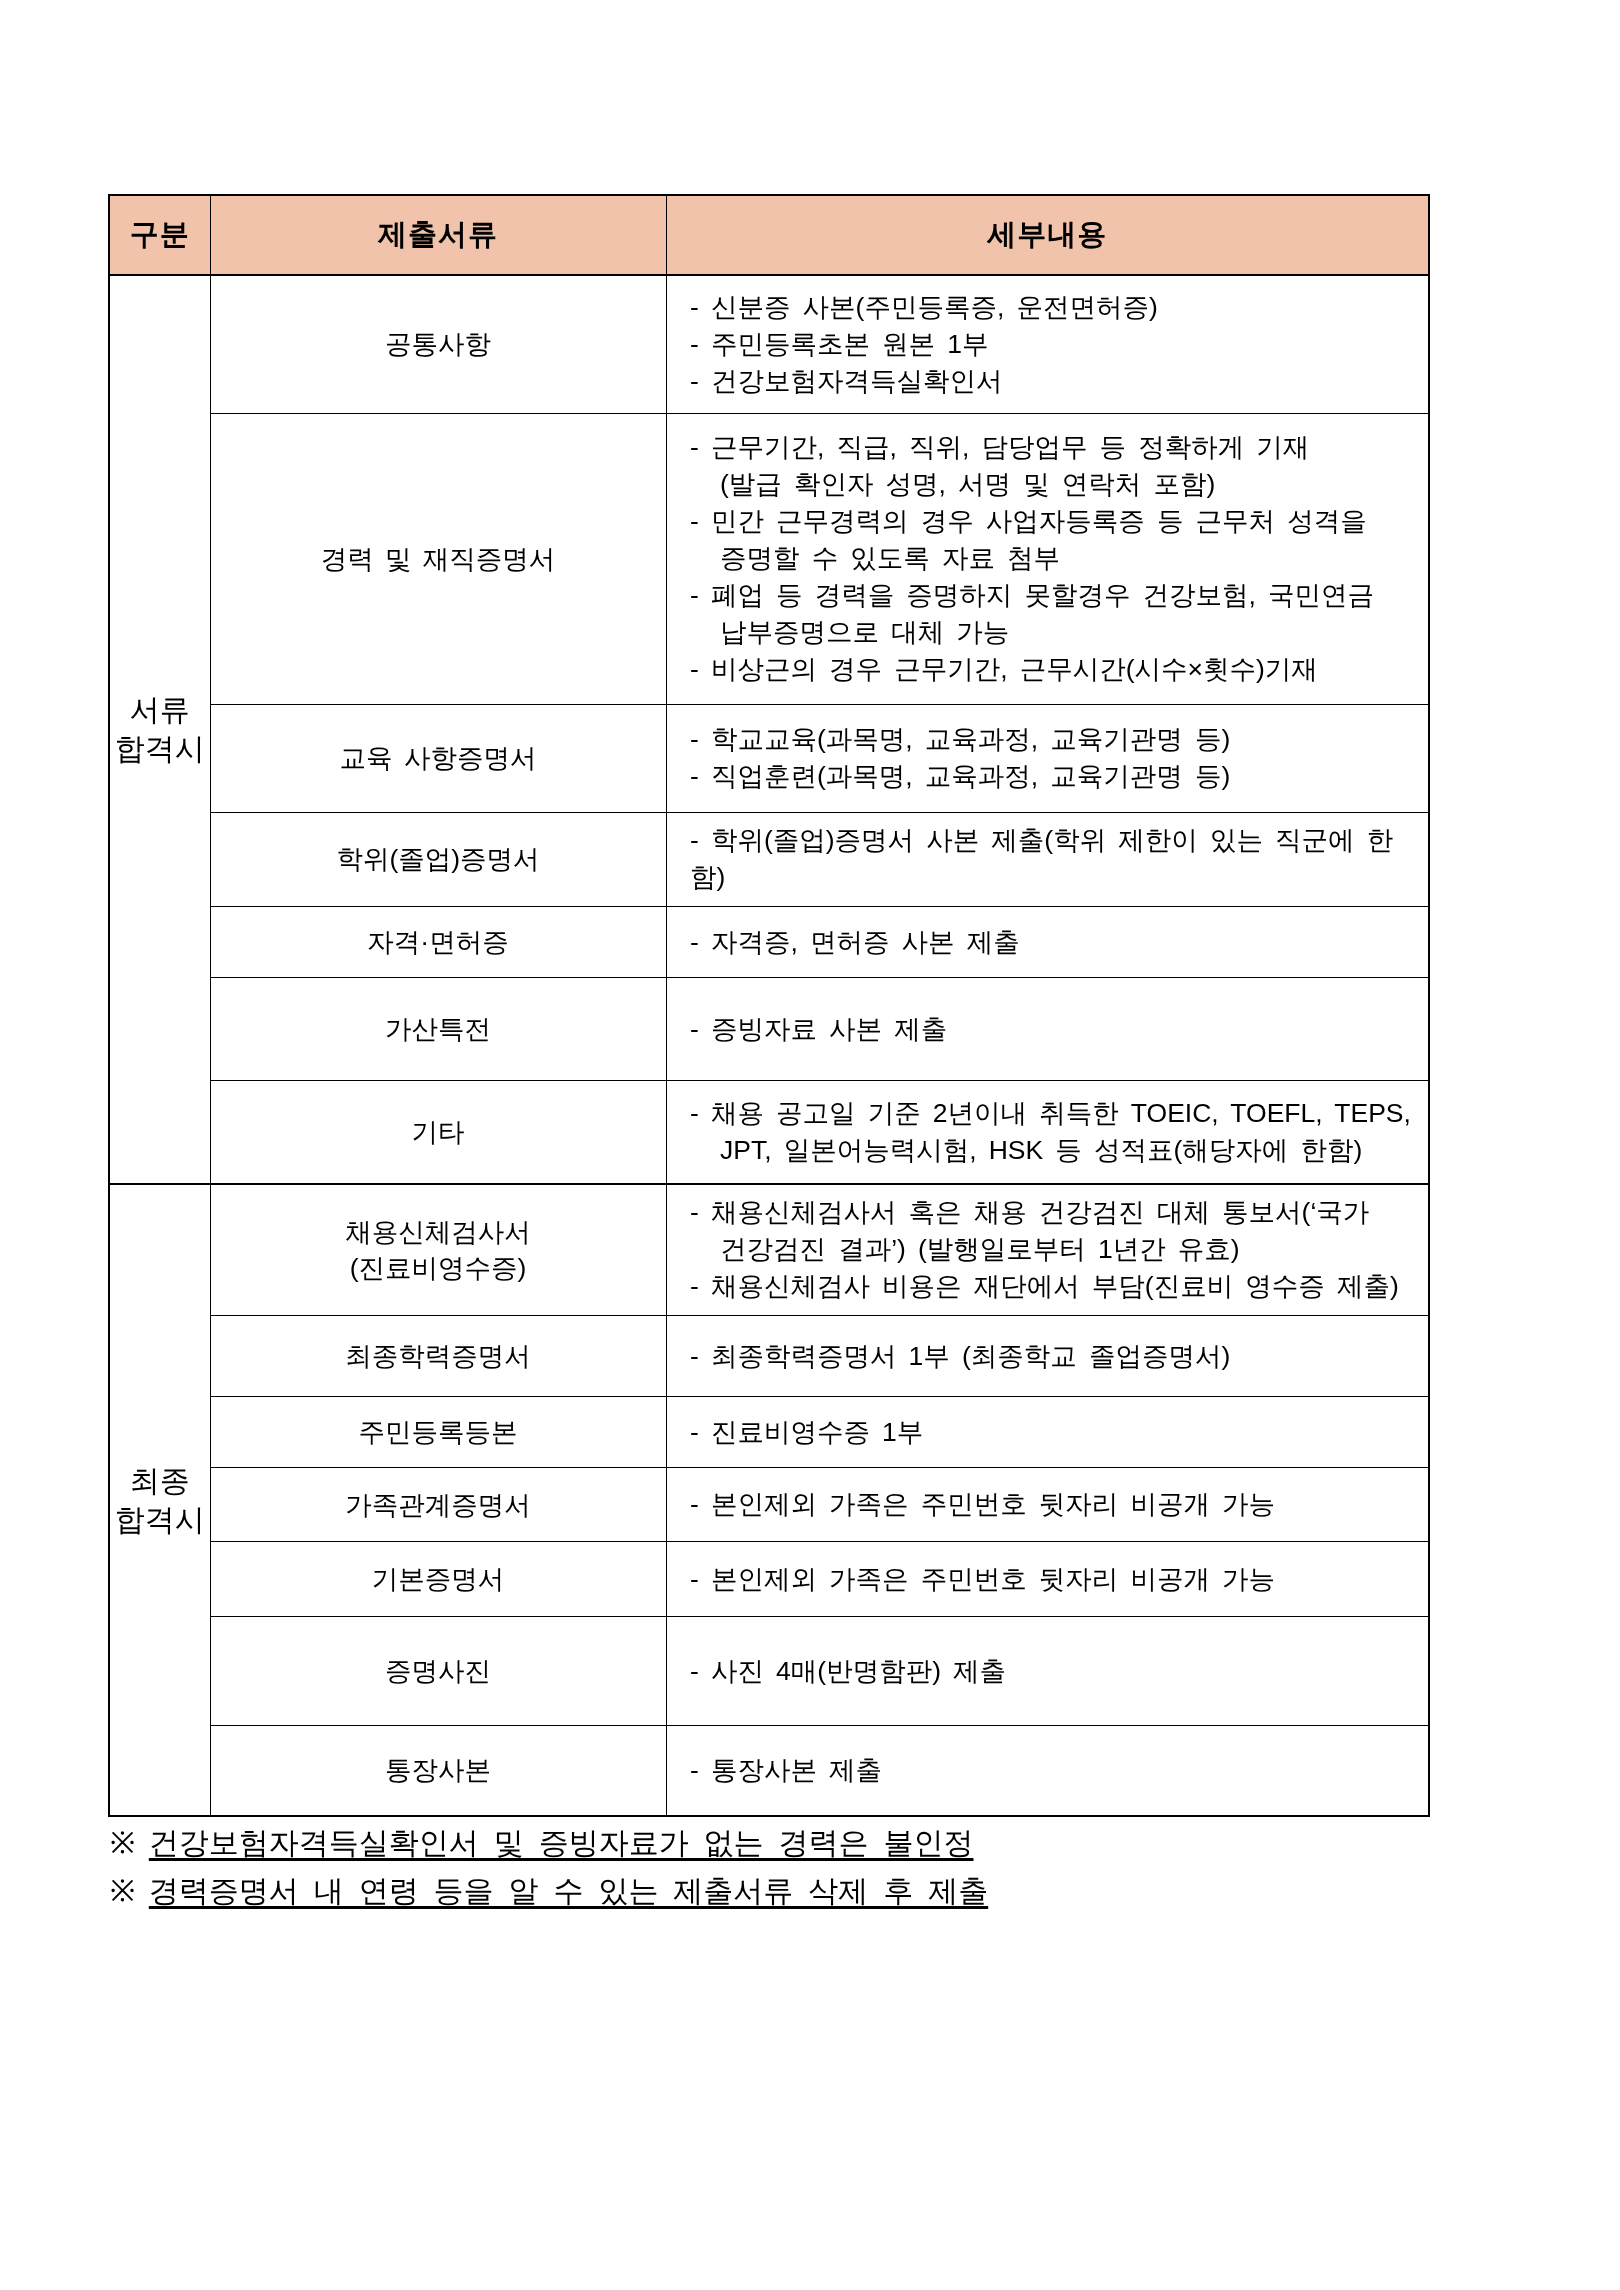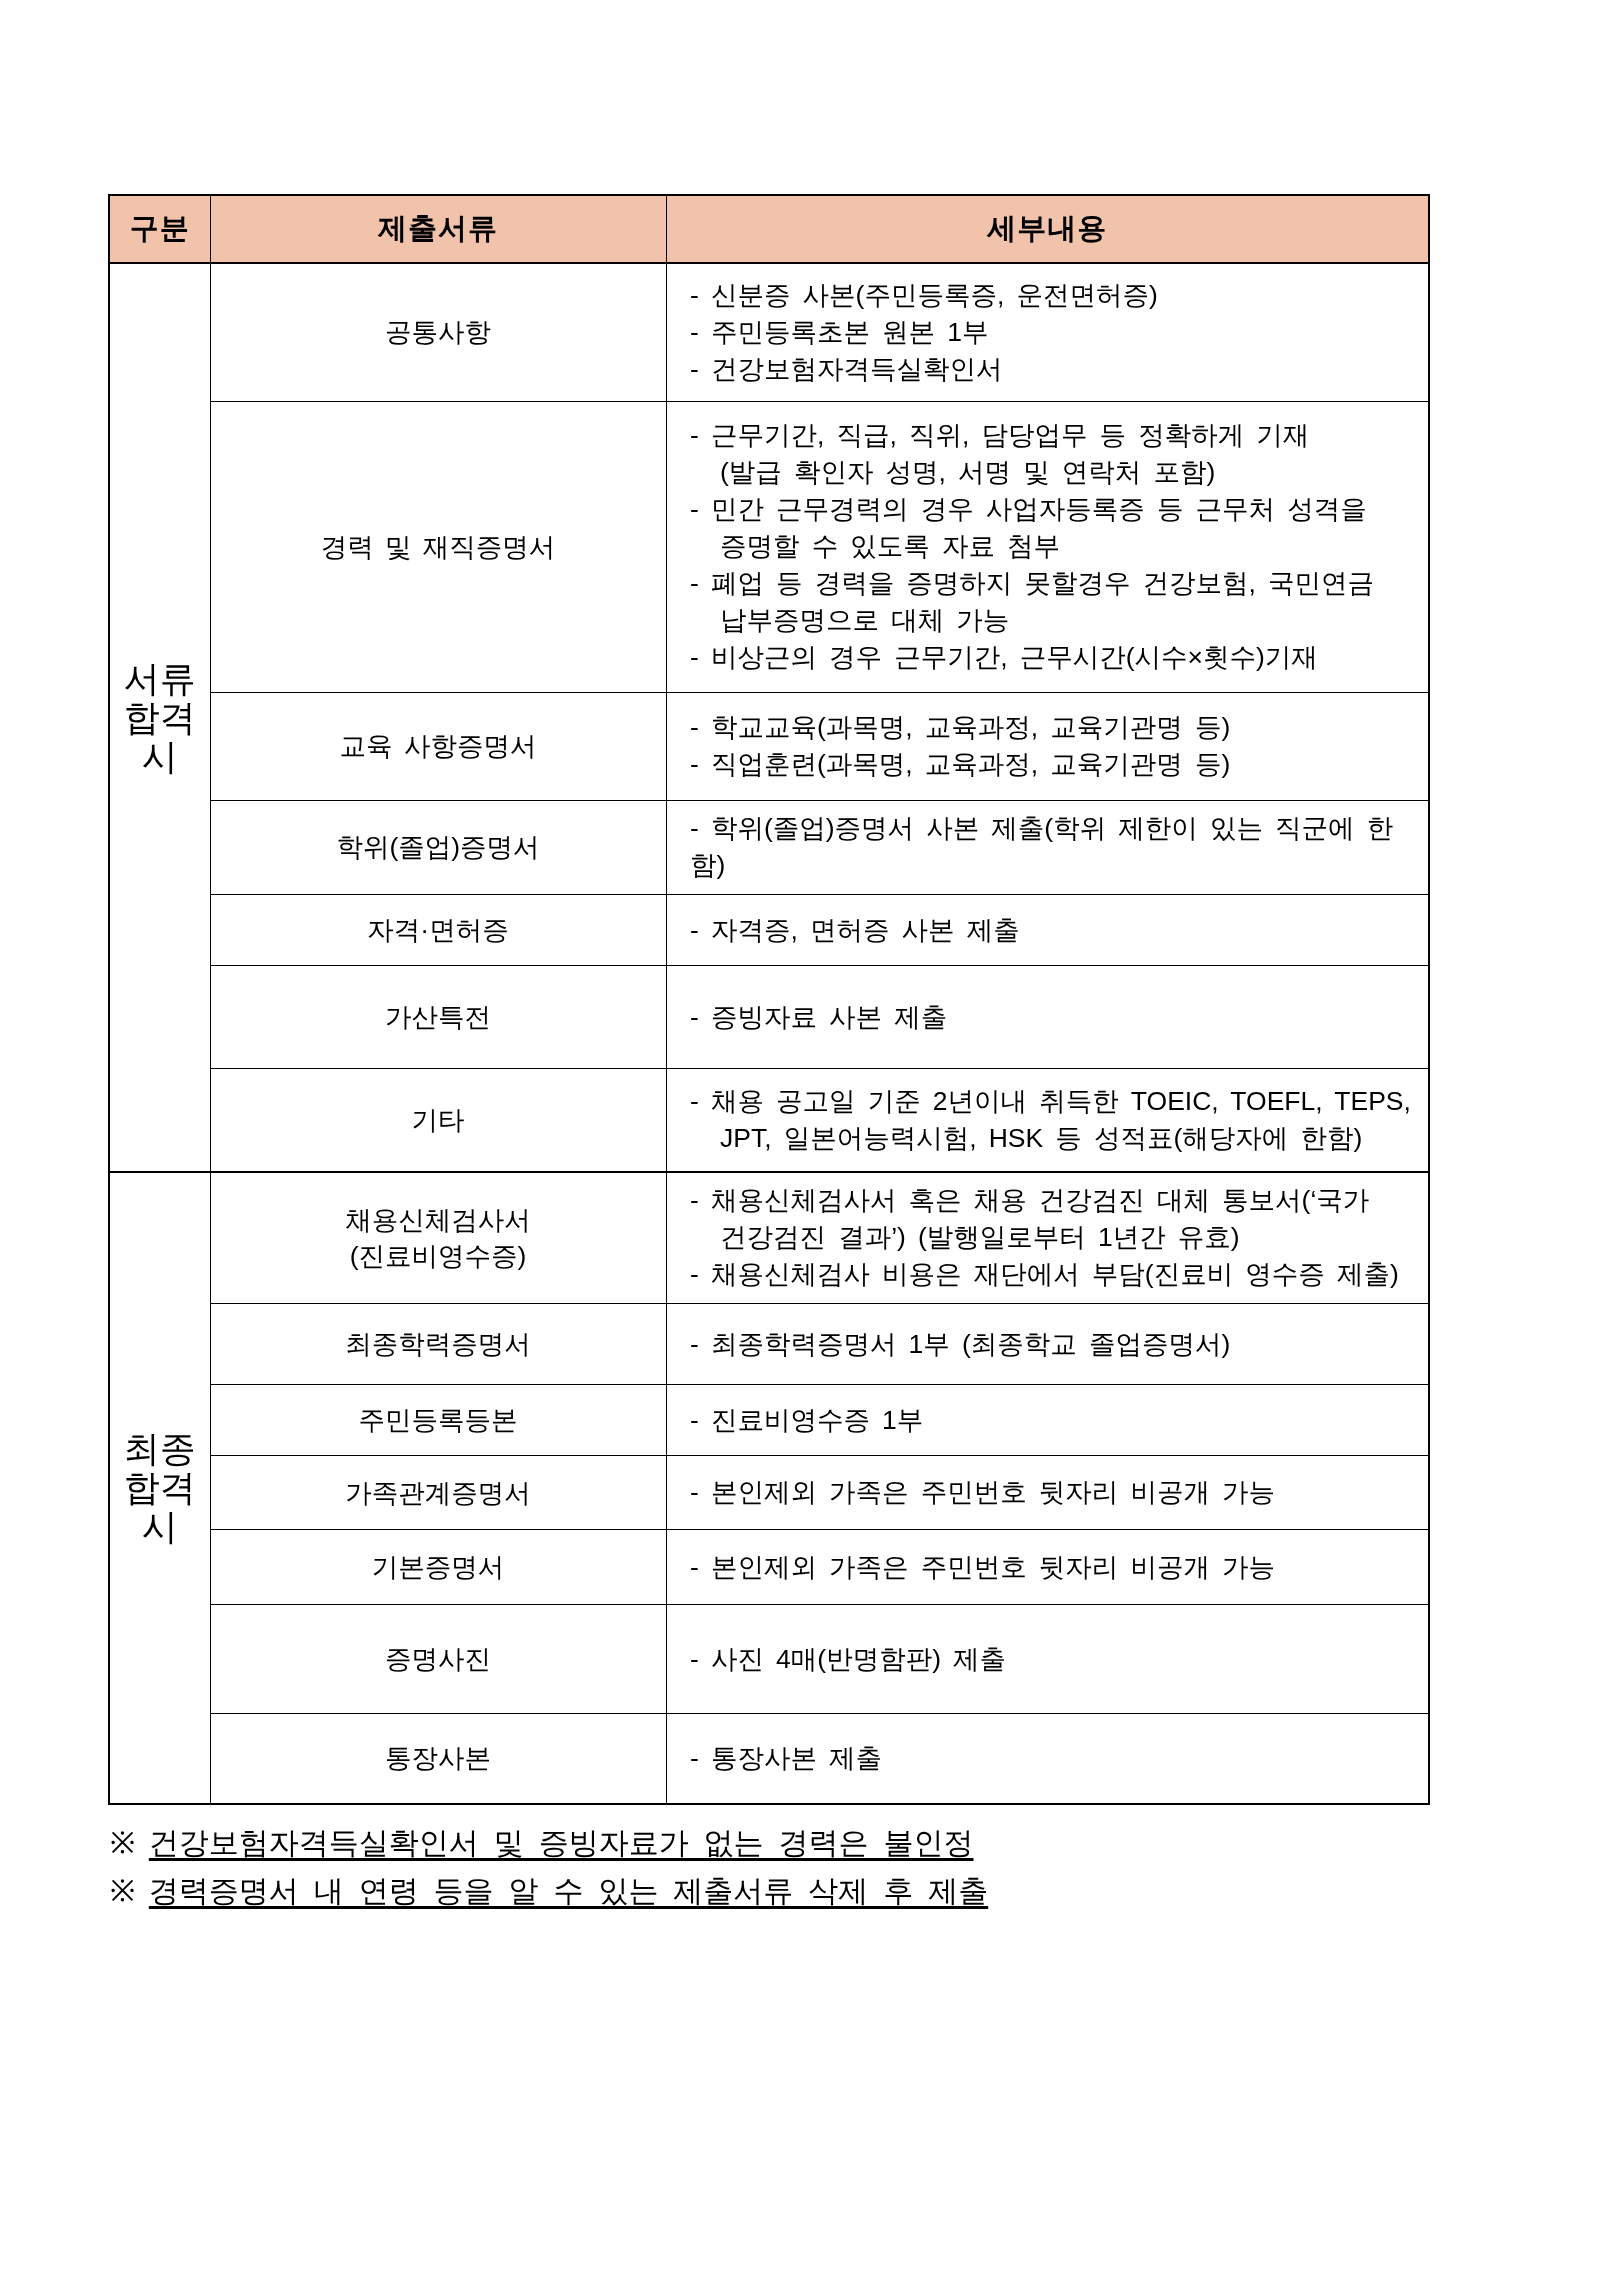--- a/index.html
+++ b/index.html
@@ -15,21 +15,21 @@
   .doc-table th, .doc-table td { border:1px solid #000; }
   .doc-table thead th {
     background:#F2C3AB;
     font-size:29px; font-weight:bold; text-align:center; vertical-align:middle;
     border-bottom:2px solid #000;
     letter-spacing:1px;
   }
   tr.sec2-start > td { border-top:2px solid #000; }
   td.group-cell {
     text-align:center; vertical-align:middle;
-    font-size:36px; line-height:39px; word-spacing:0.15em;
+    font-size:30px; line-height:39px; word-spacing:0.15em;
   }
   td.doc-cell {
     text-align:center; vertical-align:middle;
     font-size:26.5px; line-height:36px; padding:5.9px 7.8px; word-spacing:0.15em;
   }
   td.details-cell {
     vertical-align:middle; text-align:left;
     font-size:26.5px; line-height:37px;
     padding:9.8px 11.8px 9.8px 23.5px;
     word-spacing:0.18em;
@@ -49,21 +49,21 @@
 
 <div class="page">
 
   <table class="doc-table">
     <colgroup>
       <col style="width:101px">
       <col style="width:456px">
       <col style="width:763px">
     </colgroup>
     <thead>
-      <tr style="height:68px">
+      <tr style="height:80px">
         <th>구분</th>
         <th>제출서류</th>
         <th>세부내용</th>
       </tr>
     </thead>
     <tbody>
 
       <tr style="height:138px">
         <td class="group-cell" rowspan="7">
           <div>서류</div>

